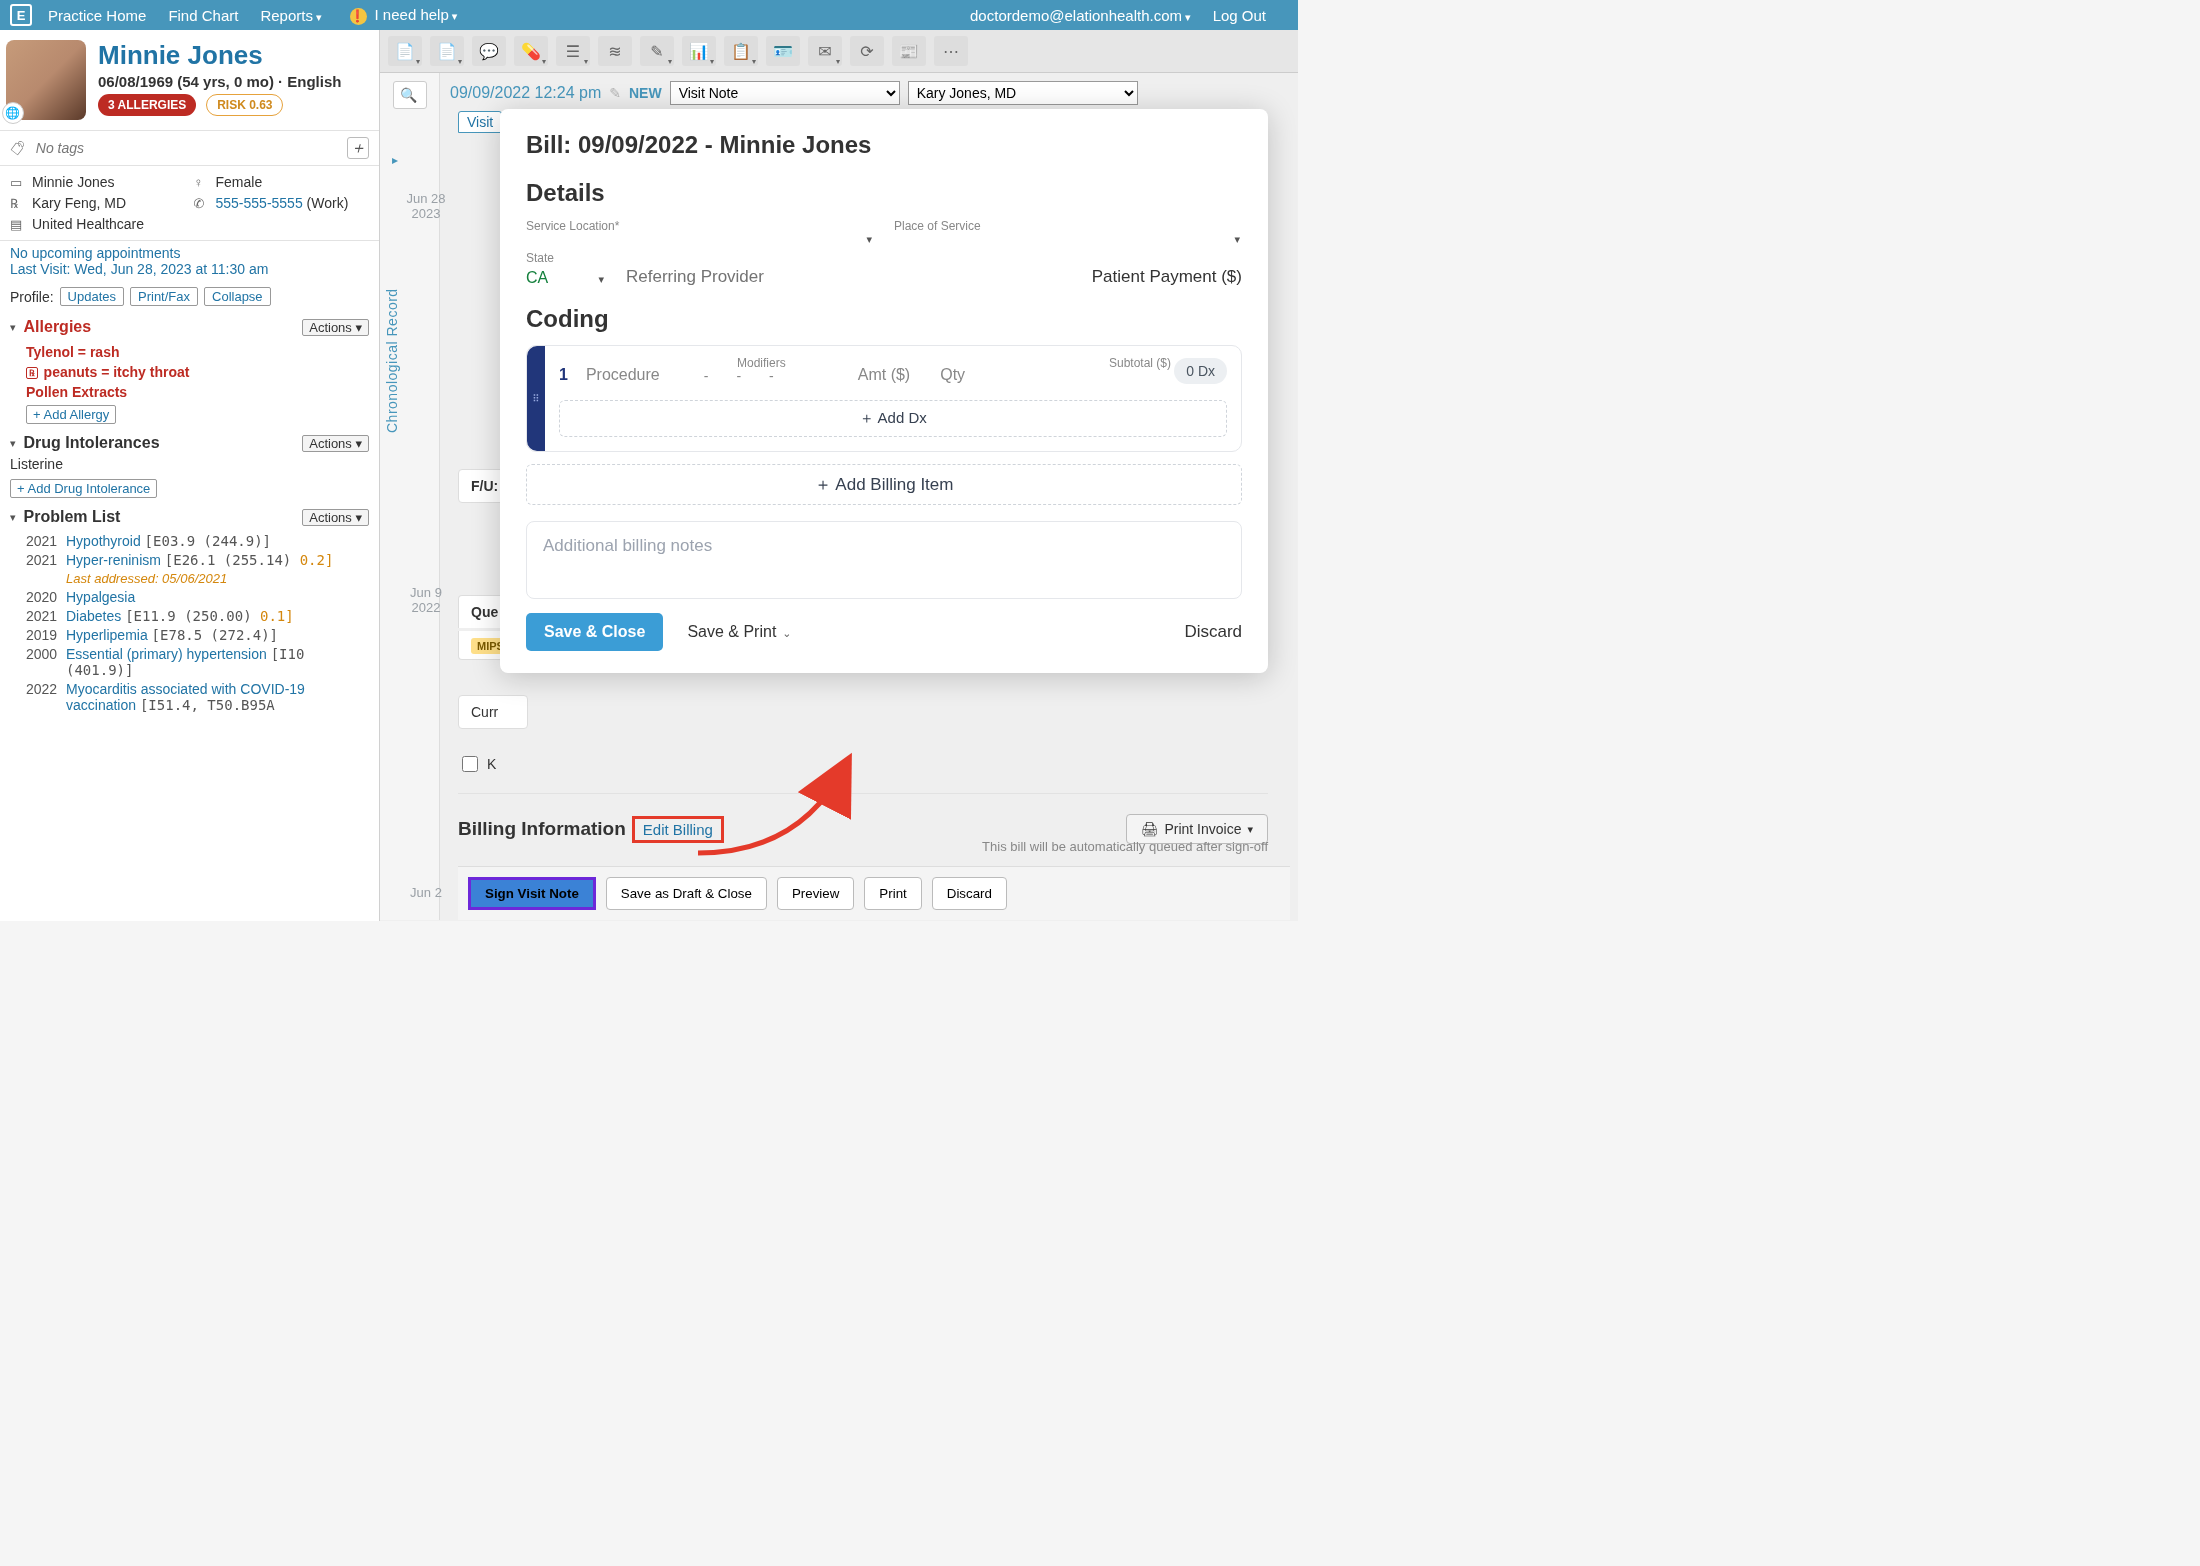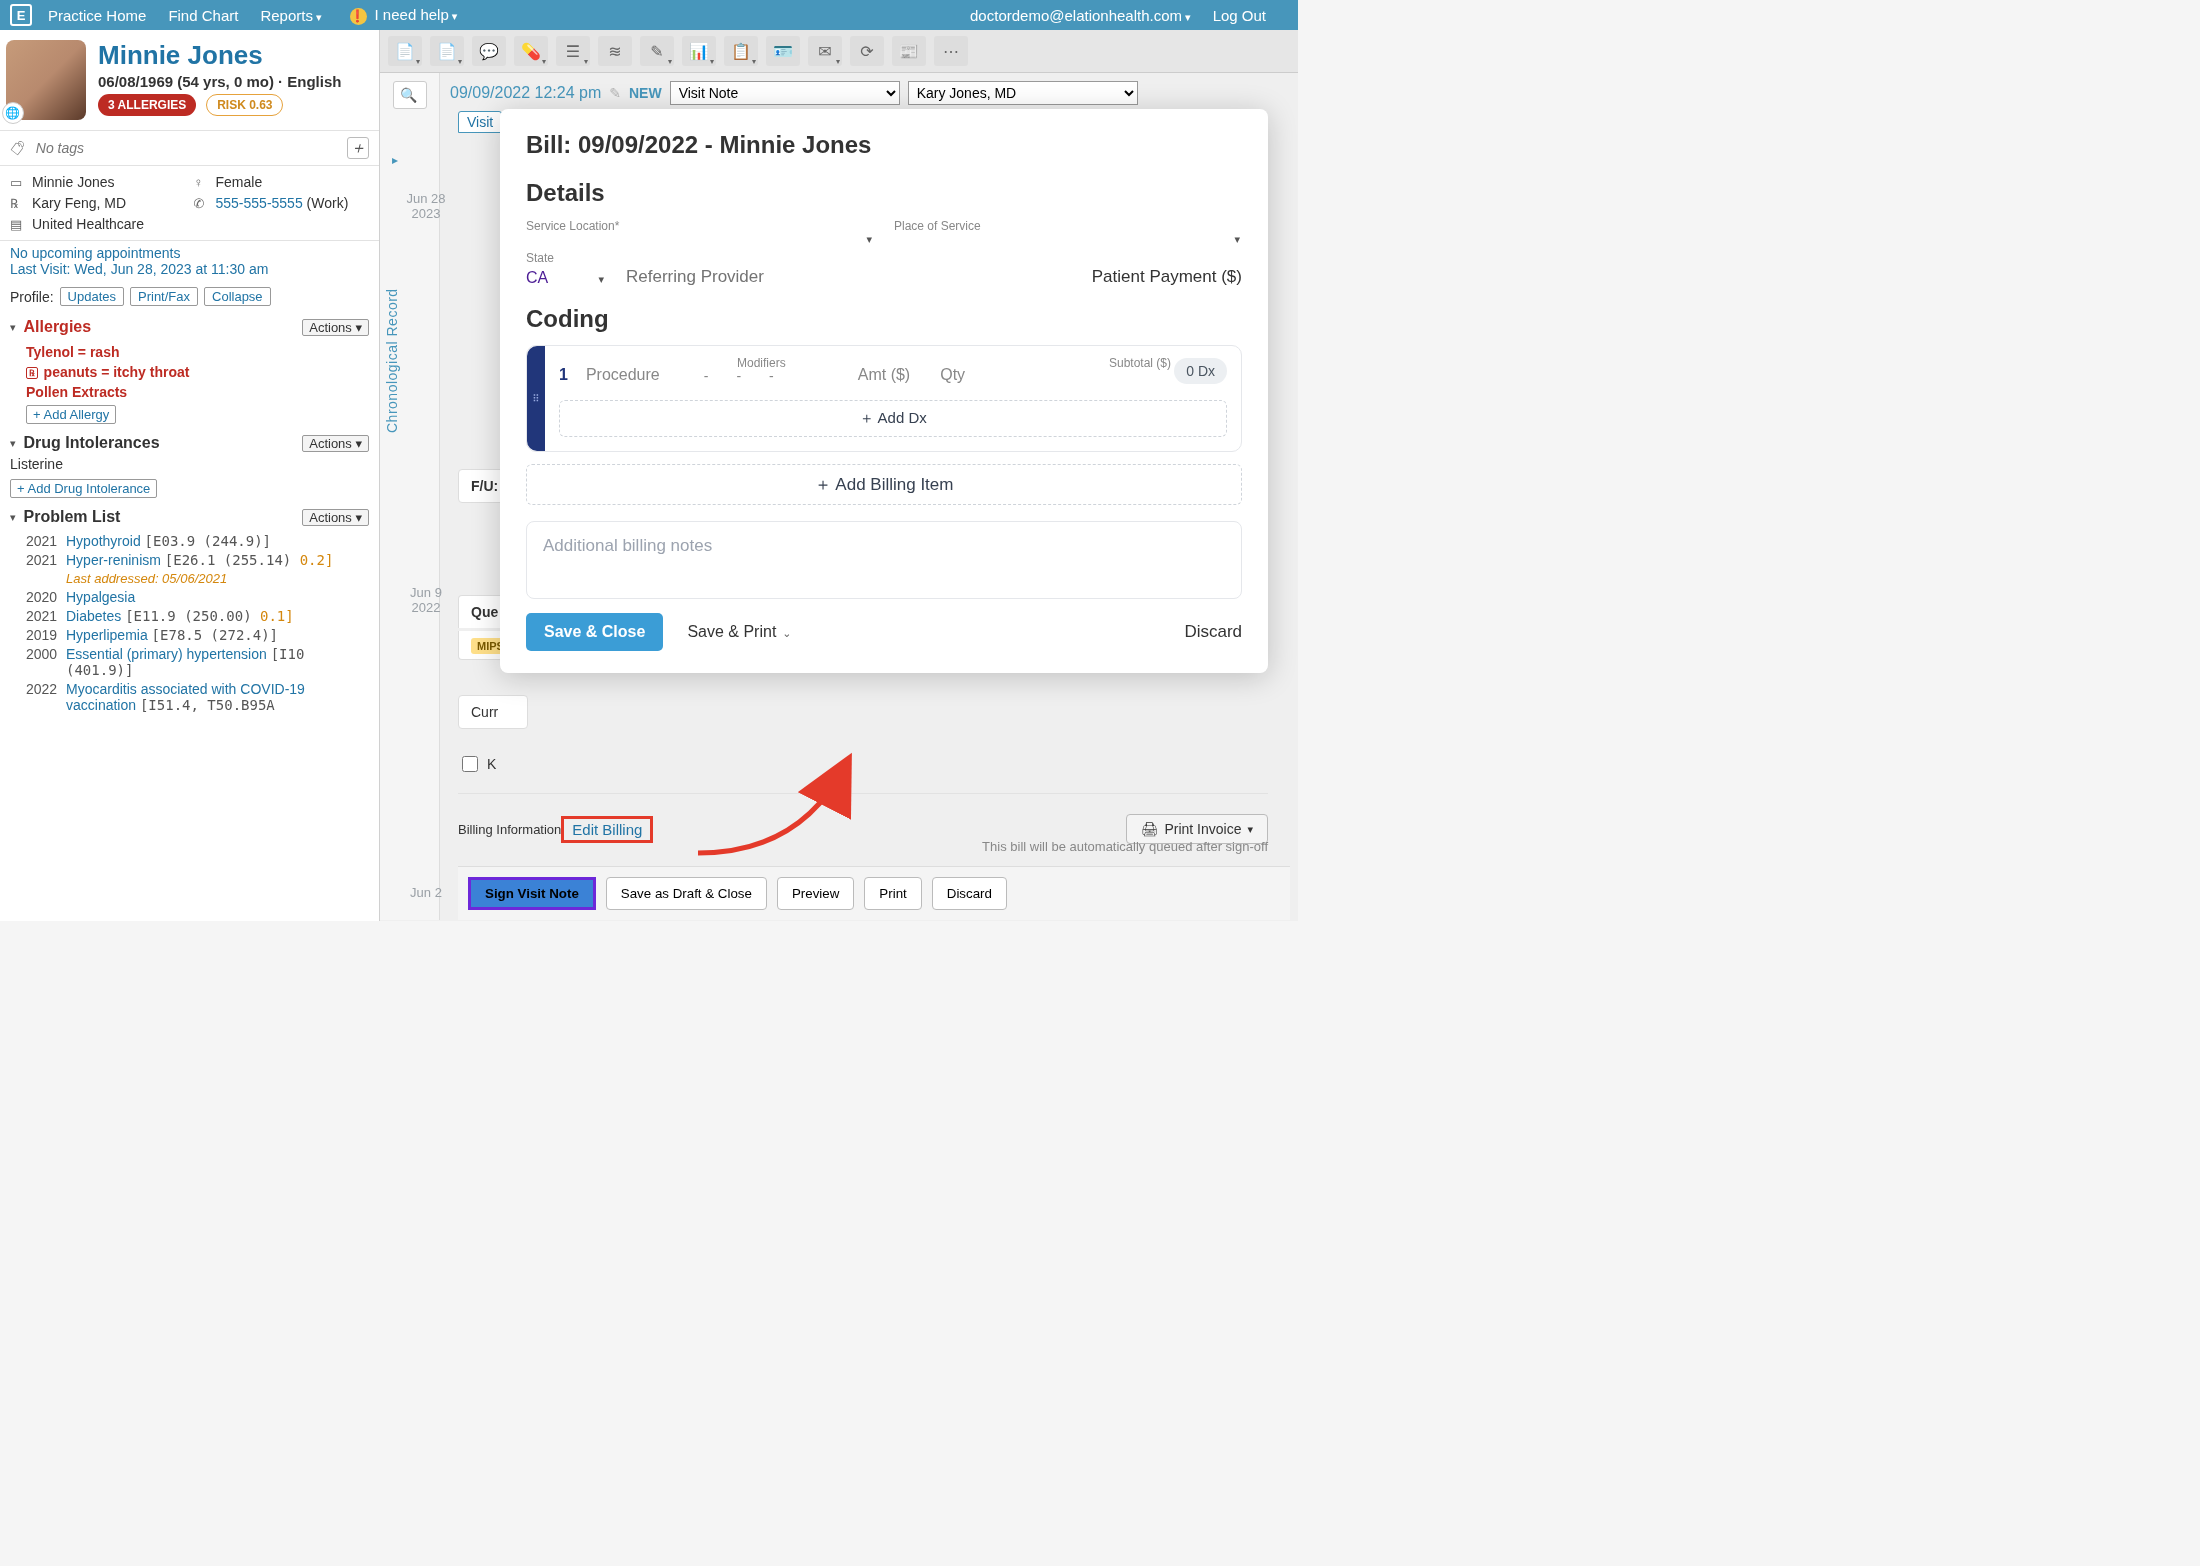--- a/index.html
+++ b/index.html
@@ -86,21 +86,21 @@
 
   
   .modal { position:absolute; left:120px; top:36px; right:30px; background:#fff; border-radius:8px; box-shadow:0 4px 30px rgba(0,0,0,0.2); padding:22px 26px 22px; z-index:20; }
   .modal h1 { margin:0 0 20px; font-size:24px; font-weight:700; }
   .modal h2 { margin:0 0 12px; font-size:24px; font-weight:700; }
   .detail-row { display:flex; gap:20px; margin-bottom:18px; }
   .field { position:relative; }
   .field.half { flex:1; }
   .field.sm { width:80px; }
   .field-label { color:#888; font-size:12px; }
-  .field-val { color:#4c1d95; font-size:16px; margin-top:4px; }
+  .field-val { color:#15803d; font-size:16px; margin-top:4px; }
   .field-caret { position:absolute; right:2px; top:14px; font-size:11px; color:#555; }
   .field-right { margin-left:auto; font-size:17px; color:#333; }
 
   .coding-block { border:1px solid #e5e7eb; border-radius:10px; padding:0; margin-bottom:12px; position:relative; display:flex; }
   .coding-handle { width:18px; background:#21367a; border-radius:10px 0 0 10px; display:flex; align-items:center; justify-content:center; color:#97a9df; font-size:10px; }
   .coding-body { flex:1; padding:12px 14px 14px; }
   .coding-top { display:flex; align-items:flex-end; }
   .code-num { color:#21367a; font-weight:600; font-size:16px; margin-right:18px; }
   .code-col { color:#888; margin-right:30px; }
   .mod-dash { color:#888; padding:0 14px; }
@@ -124,21 +124,21 @@
   .under { position:absolute; left:78px; right:8px; }
   .under.fu { top:396px; color:#333; font-weight:600; background:#fff; border:1px solid #ddd; padding:8px 12px; border-radius:4px; width:60px; }
   .under.que { top:522px; font-weight:600; background:#fff; border:1px solid #ddd; padding:8px 12px; border-radius:4px 4px 0 0; width:60px; border-bottom:none; }
   .under.mips { top:558px; background:#fff; border:1px solid #ddd; border-top:none; padding:6px 12px 6px; width:60px; border-radius:0 0 4px 4px; }
   .mips-badge { background:#ffe08a; color:#7a5a00; font-size:11px; font-weight:700; padding:2px 6px; border-radius:3px; }
   .under.curr { top:622px; font-weight:400; color:#333; background:#fff; border:1px solid #ddd; padding:8px 12px; border-radius:4px; width:70px; }
   .under.chk { top:680px; display:flex; align-items:center; gap:6px; }
   .under.chk input { width:16px; height:16px; }
 
   .edit-row { position:absolute; left:78px; right:30px; top:720px; border-top:1px solid #e2e2e2; padding:20px 0 0; display:flex; align-items:center; z-index:5; }
-  .edit-label { font-weight:400; font-size:13px; }
+  .edit-label { font-weight:700; font-size:19px; margin-right:6px; }
   .edit-box { border:3px solid #e43a2a; padding:2px 8px; }
   .edit-link { color:#2174a5; font-size:15px; }
   .print-invoice { margin-left:auto; border:1px solid #bbb; background:#f4f4f4; padding:6px 14px; border-radius:4px; display:flex; align-items:center; gap:6px; cursor:pointer; }
   .queue-note { position:absolute; right:30px; top:766px; color:#888; font-size:13px; z-index:5; }
 
   .arrow { position:absolute; left:310px; top:678px; z-index:25; pointer-events:none; }
 
   .footer-bar { position:absolute; left:78px; right:8px; bottom:0; background:#f4f4f4; border-top:1px solid #ddd; padding:10px 10px; display:flex; gap:10px; z-index:30; }
   .ft-primary { background:#3b82d6; color:#000000; border:3px solid #6d28d9; padding:6px 14px; border-radius:0; font-weight:600; cursor:pointer; }
   .ft-btn { background:#fff; border:1px solid #bbb; padding:6px 14px; border-radius:4px; cursor:pointer; }

